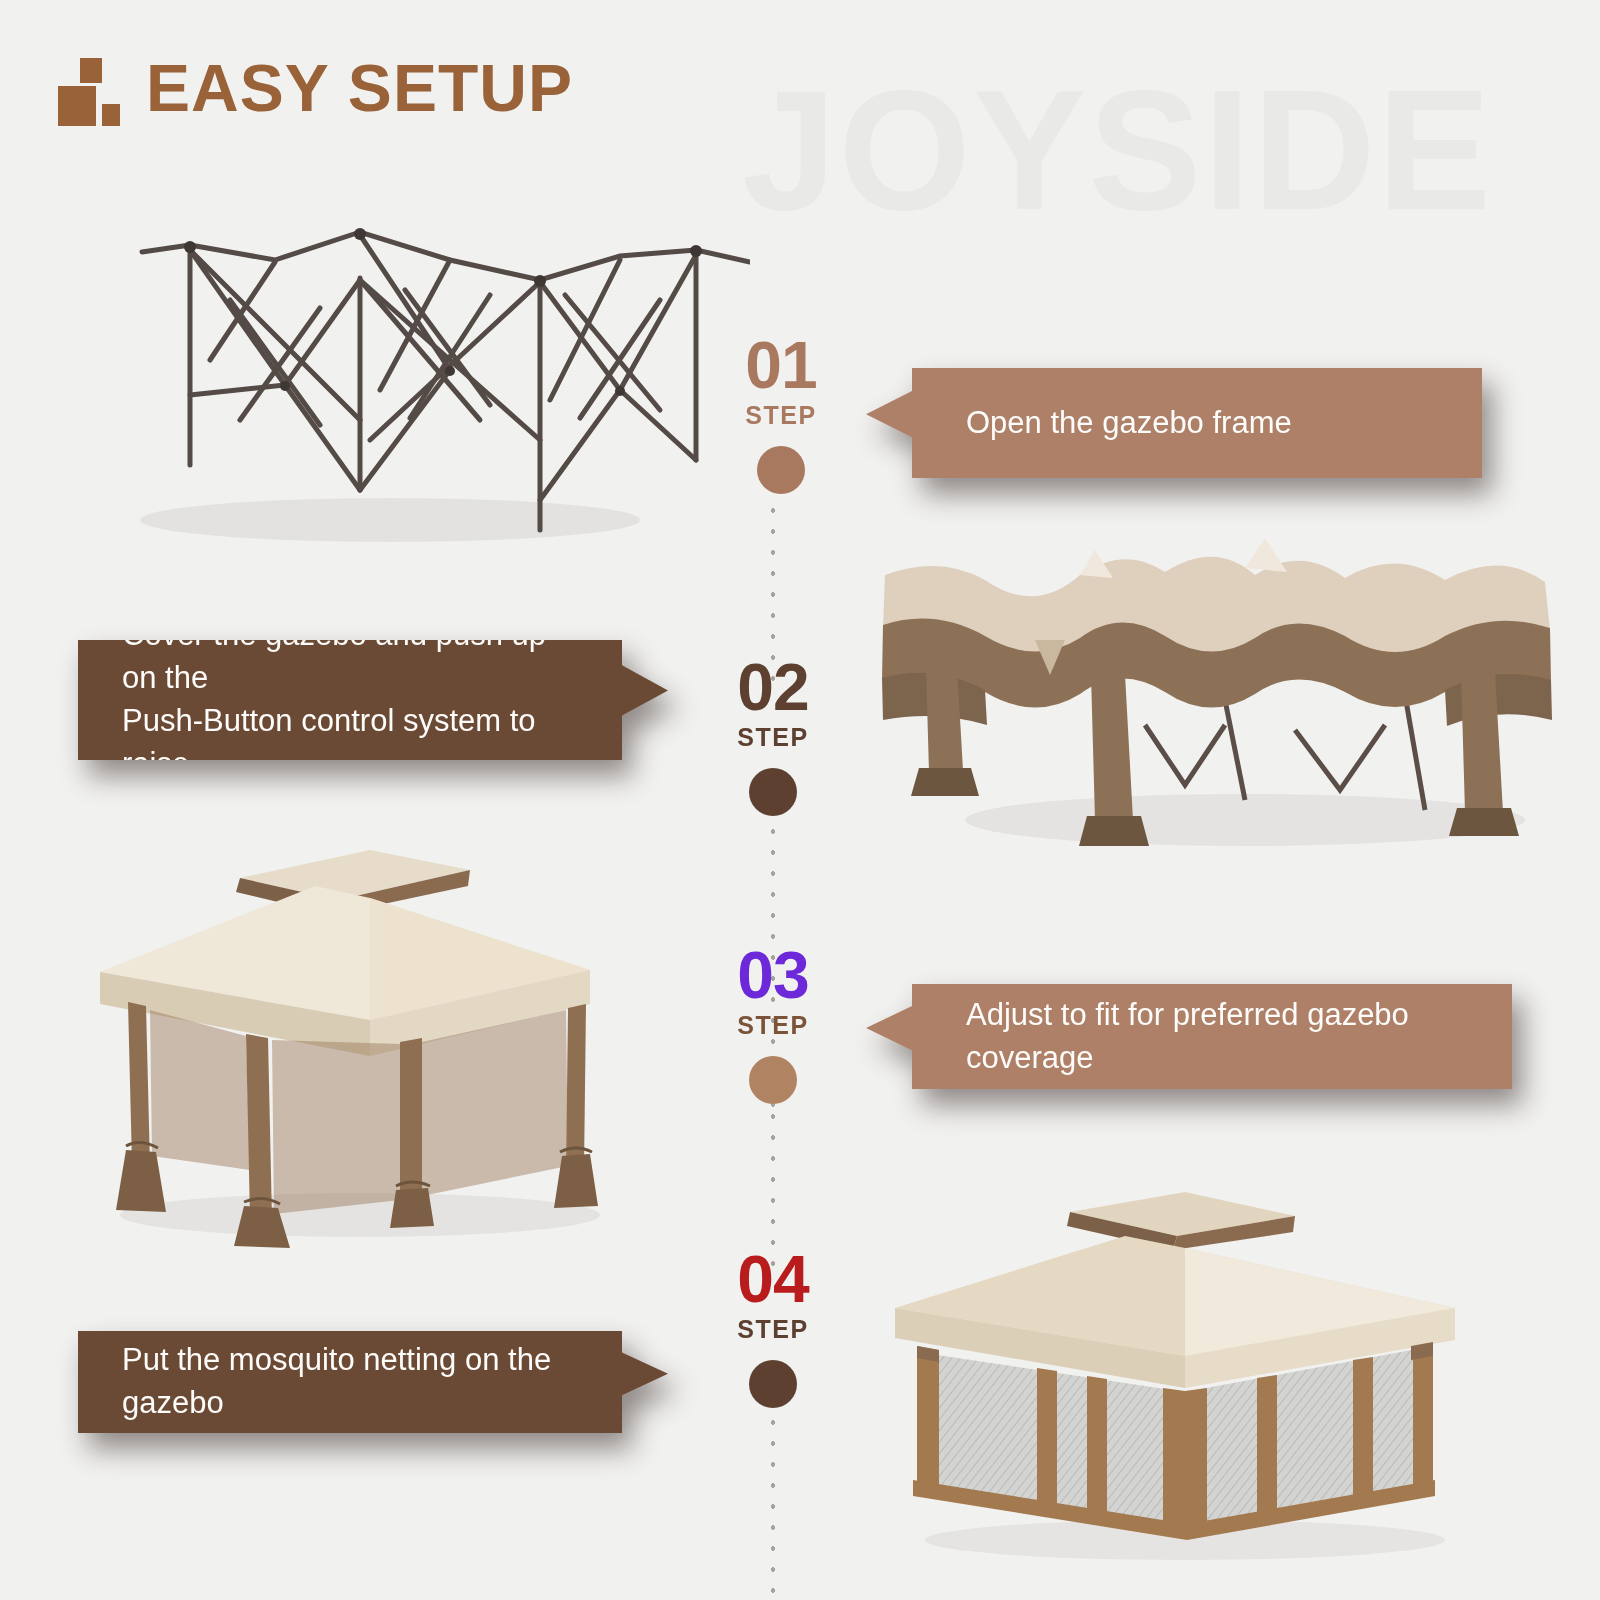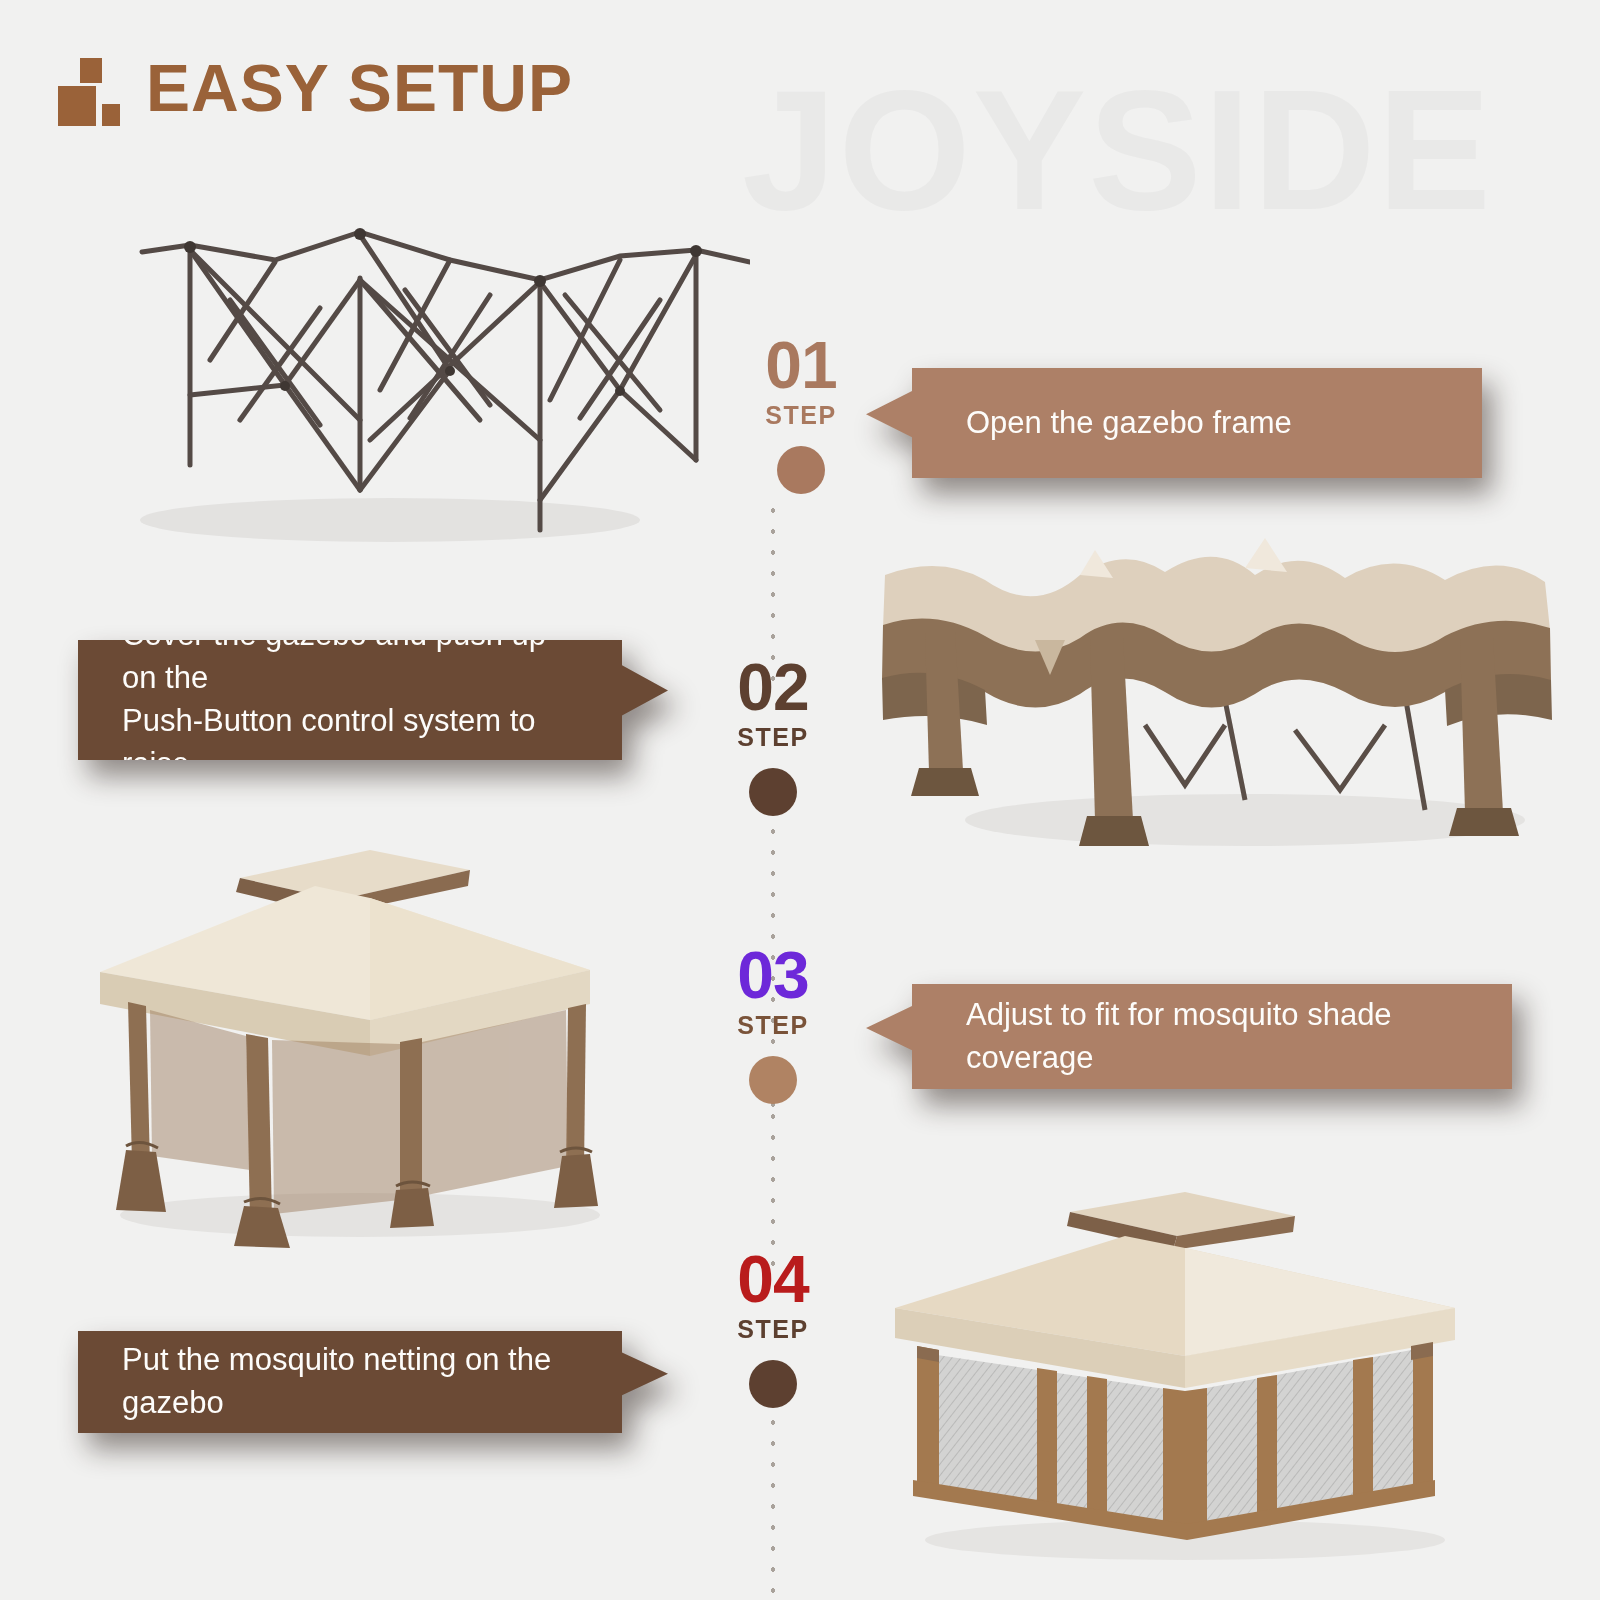--- a/index.html
+++ b/index.html
@@ -234,21 +234,21 @@
     </svg>
   </div>
 
   <div>
     <div class="dotline" style="position:absolute; left:770px; top:500px;  height:182px;"></div>
     <div class="dotline" style="position:absolute; left:770px; top:800px;  height:310px;"></div>
     <div class="dotline" style="position:absolute; left:770px; top:1106px; height:160px;"></div>
     <div class="dotline" style="position:absolute; left:770px; top:1412px; height:188px;"></div>
   </div>
 
-  <div class="step-col" style="left:731px; top:334px;">
+  <div class="step-col" style="left:711px; top:334px;">
     <div class="step-num" style="color:#a9795f;">01</div>
     <div class="step-word" style="color:#a9795f;">STEP</div>
     <div class="step-dot" style="background:#a9795f;"></div>
   </div>
   <div class="callout right" style="left:866px; top:336px; width:616px; height:110px;">
     <div class="body" style="background:#ad8067;">
       <span>Open the gazebo frame</span>
     </div>
   </div>
 
@@ -264,21 +264,21 @@
     </div>
   </div>
 
   <div class="step-col" style="left:703px; top:944px;">
     <div class="step-num" style="color:#6d28d9;">03</div>
     <div class="step-word" style="color:#7a5339;">STEP</div>
     <div class="step-dot" style="background:#b08363;"></div>
   </div>
   <div class="callout right" style="left:866px; top:952px; width:646px; height:105px;">
     <div class="body" style="background:#ad8067;">
-      <span>Adjust to fit for mosquito shade coverage</span>
+      <span>Adjust to fit for preferred gazebo coverage</span>
     </div>
   </div>
 
   <div class="step-col" style="left:703px; top:1248px;">
     <div class="step-num" style="color:#b91c1c;">04</div>
     <div class="step-word" style="color:#5d4030;">STEP</div>
     <div class="step-dot" style="background:#5d4030;"></div>
   </div>
   <div class="callout left" style="left:78px; top:1331px; width:590px; height:102px;">
     <div class="body" style="background:#6b4a35;">

